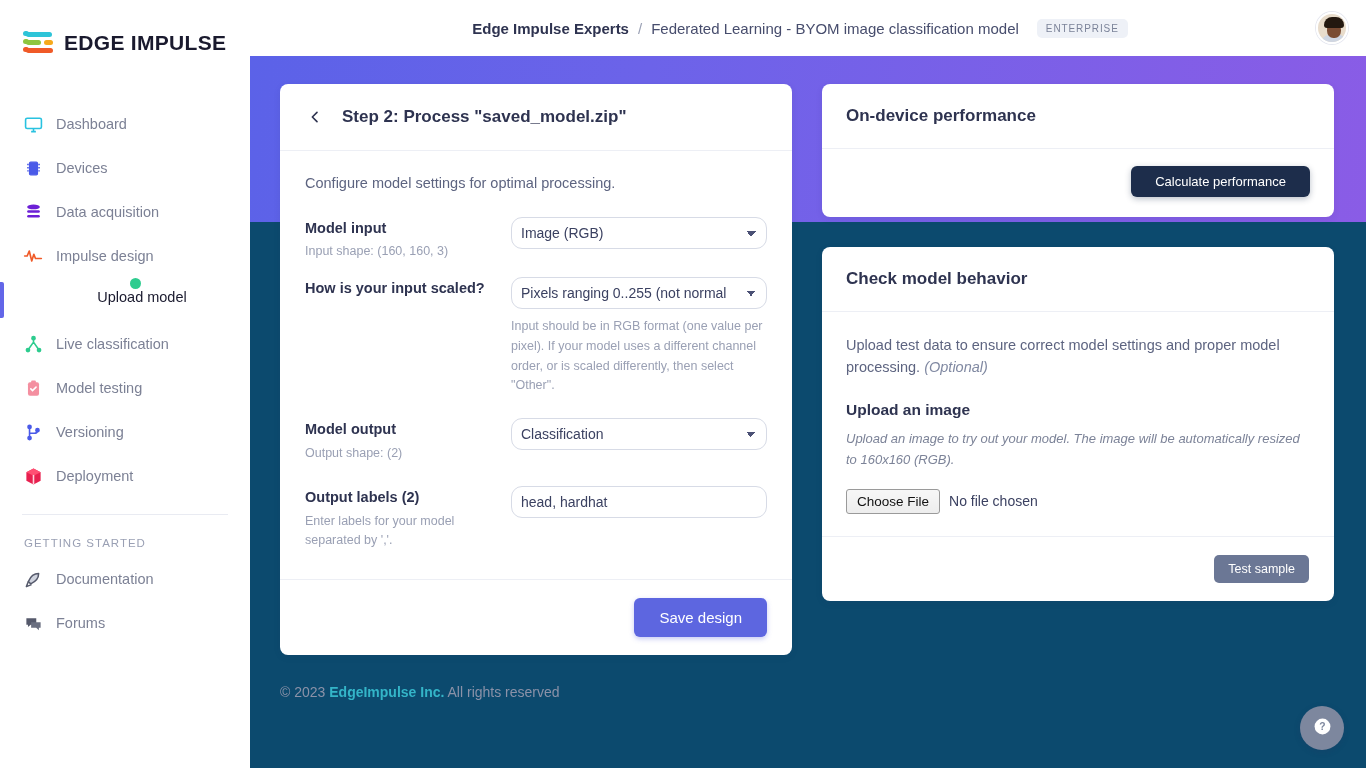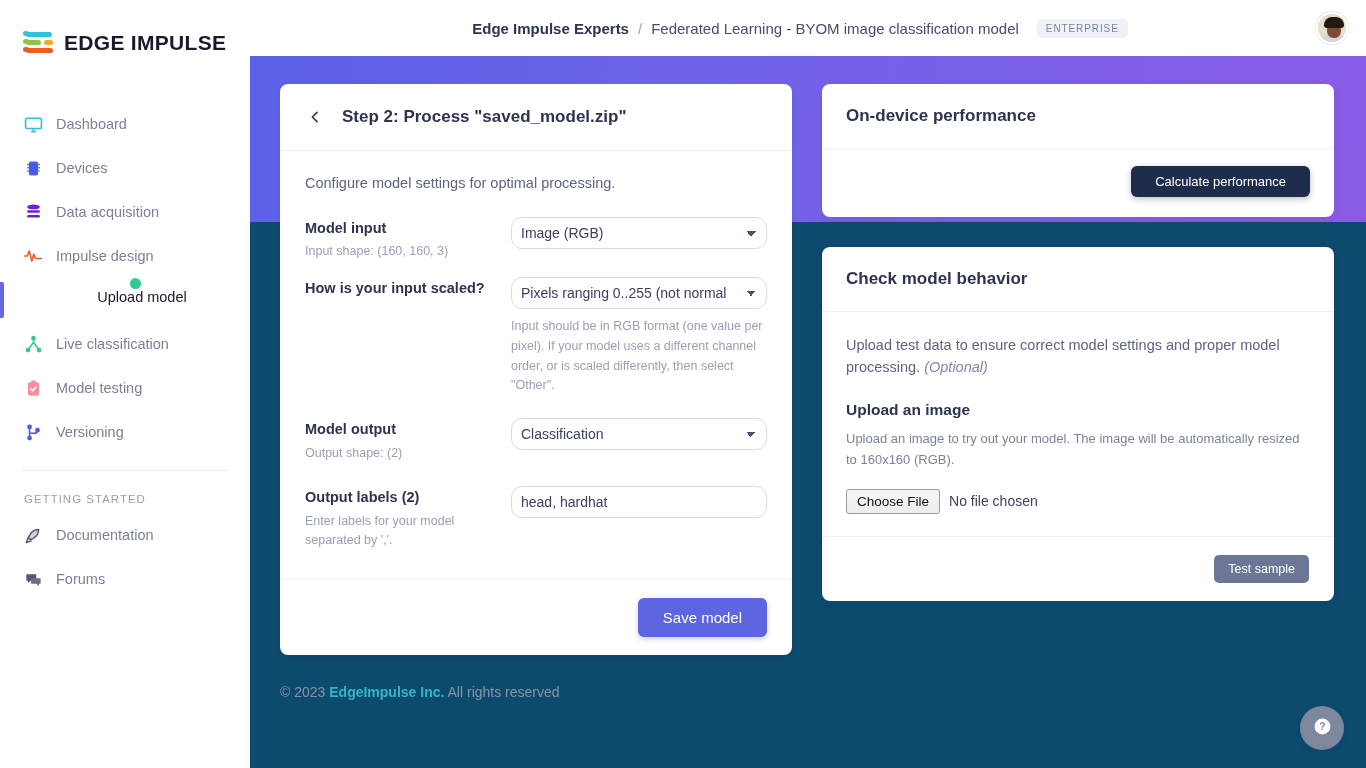--- a/index.html
+++ b/index.html
@@ -153,21 +153,21 @@
     font-size: 12.5px; font-family: "Liberation Sans", sans-serif;
     padding: 7px 14px; cursor: pointer;
   }
 
   
   #right-col { width: 512px; display: flex; flex-direction: column; gap: 30px; }
   .rbody { padding: 22px 24px; }
   .rtext { font-size: 14.5px; color: #5d6480; line-height: 1.55; }
   .rtext .opt { font-style: italic; color: #8089a2; }
   .rsub { font-size: 15.5px; font-weight: 700; color: #2e3350; margin: 22px 0 10px 0; }
-  .rsmall { font-size: 13px; color: #7c8398; line-height: 1.6; margin-bottom: 18px; }
+  .rsmall { font-size: 13px; color: #7c8398; line-height: 1.6; margin-bottom: 18px; font-style: italic; }
 
   .fileline { display: flex; align-items: center; }
   .choose-file {
     font-family: "Liberation Sans", sans-serif; font-size: 13.5px; color: #111;
     background: linear-gradient(#f7f7f7, #ededed);
     border: 1px solid #9a9a9a; border-radius: 3px; padding: 4px 10px; cursor: pointer;
   }
   .nofile { font-size: 14px; color: #3b4161; margin-left: 9px; }
 
   .perf-body { height: 68px; position: relative; }
@@ -284,20 +284,30 @@
           <svg width="19" height="19" viewBox="0 0 24 24" fill="none" stroke="#4a5ae8" stroke-width="2">
             <circle cx="7" cy="5" r="2" fill="#4a5ae8"></circle>
             <circle cx="7" cy="19" r="2" fill="#4a5ae8"></circle>
             <circle cx="17" cy="9" r="2" fill="#4a5ae8"></circle>
             <path d="M7 7v10M7 13h6a4 4 0 004-4"></path>
           </svg>
         </span>
         <span class="nav-lbl">Versioning</span>
       </div>
 
+      <div class="nav-item">
+        <span class="nav-ico">
+          <svg width="19" height="19" viewBox="0 0 24 24" fill="#e8204f">
+            <path d="M12 2l9 4.5v11L12 22 3 17.5v-11z"></path>
+            <path d="M12 2l9 4.5L12 11 3 6.5z" fill="#ff4f73"></path>
+            <path d="M11 10h2v12h-2z" fill="#ffd2dc"></path>
+          </svg>
+        </span>
+        <span class="nav-lbl">Deployment</span>
+      </div>
 
       <div class="nav-divider"></div>
 
       <div class="nav-section">GETTING STARTED</div>
 
       <div class="nav-item">
         <span class="nav-ico">
           <svg width="19" height="19" viewBox="0 0 24 24" fill="none" stroke="#55596b" stroke-width="1.9" stroke-linejoin="round">
             <path d="M5.5 14.5c3-7 8-10 13-10 0 5-3 10-10 13l-3-3z" fill="#cfd3de"></path>
             <path d="M5.5 14.5L3 21l6.5-2.5"></path>
@@ -393,21 +403,21 @@
               <div class="flabel">Output labels (2)</div>
               <div class="fhint">Enter labels for your model separated by ','.</div>
             </div>
             <div class="fright">
               <input class="ftext" type="text" value="head, hardhat" style="">
             </div>
           </div>
         </div>
 
         <div class="card-foot">
-          <button class="btn-primary">Save model</button>
+          <button class="btn-primary">Save design</button>
         </div>
       </section>
 
       <div id="right-col">
 
         <section class="card">
           <div class="card-head">
             <span class="card-title">On-device performance</span>
           </div>
           <div class="perf-body">

